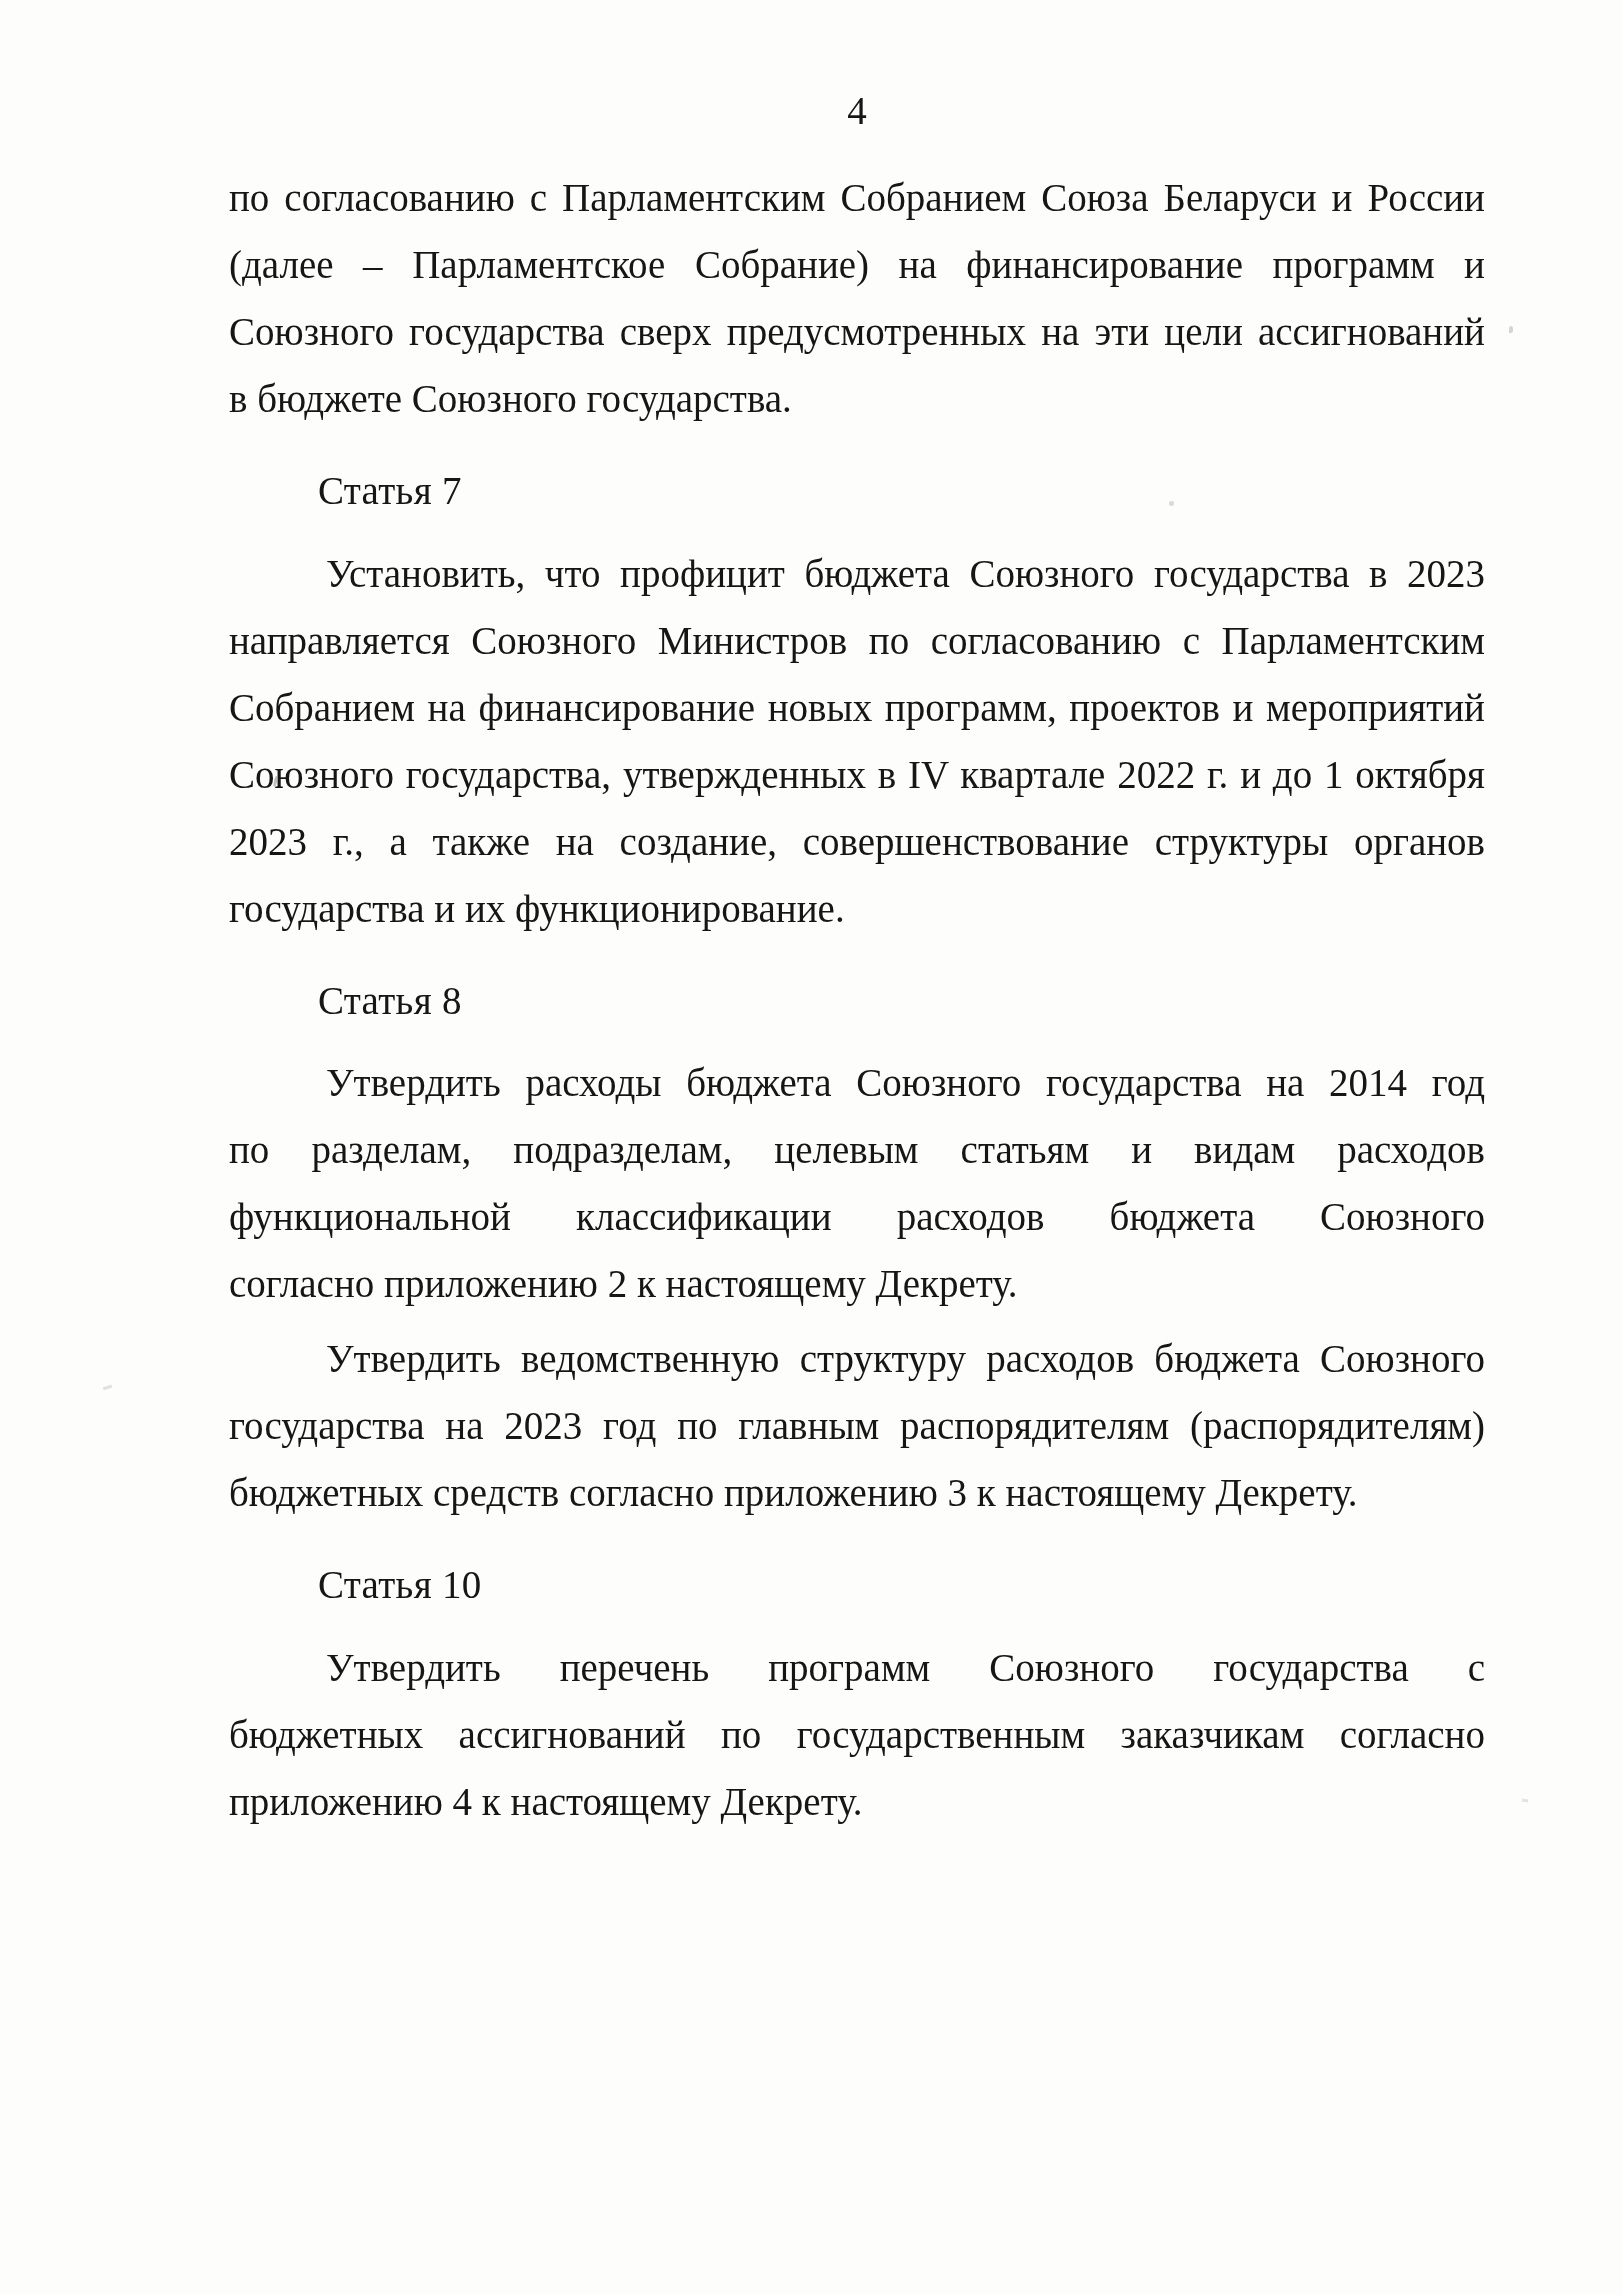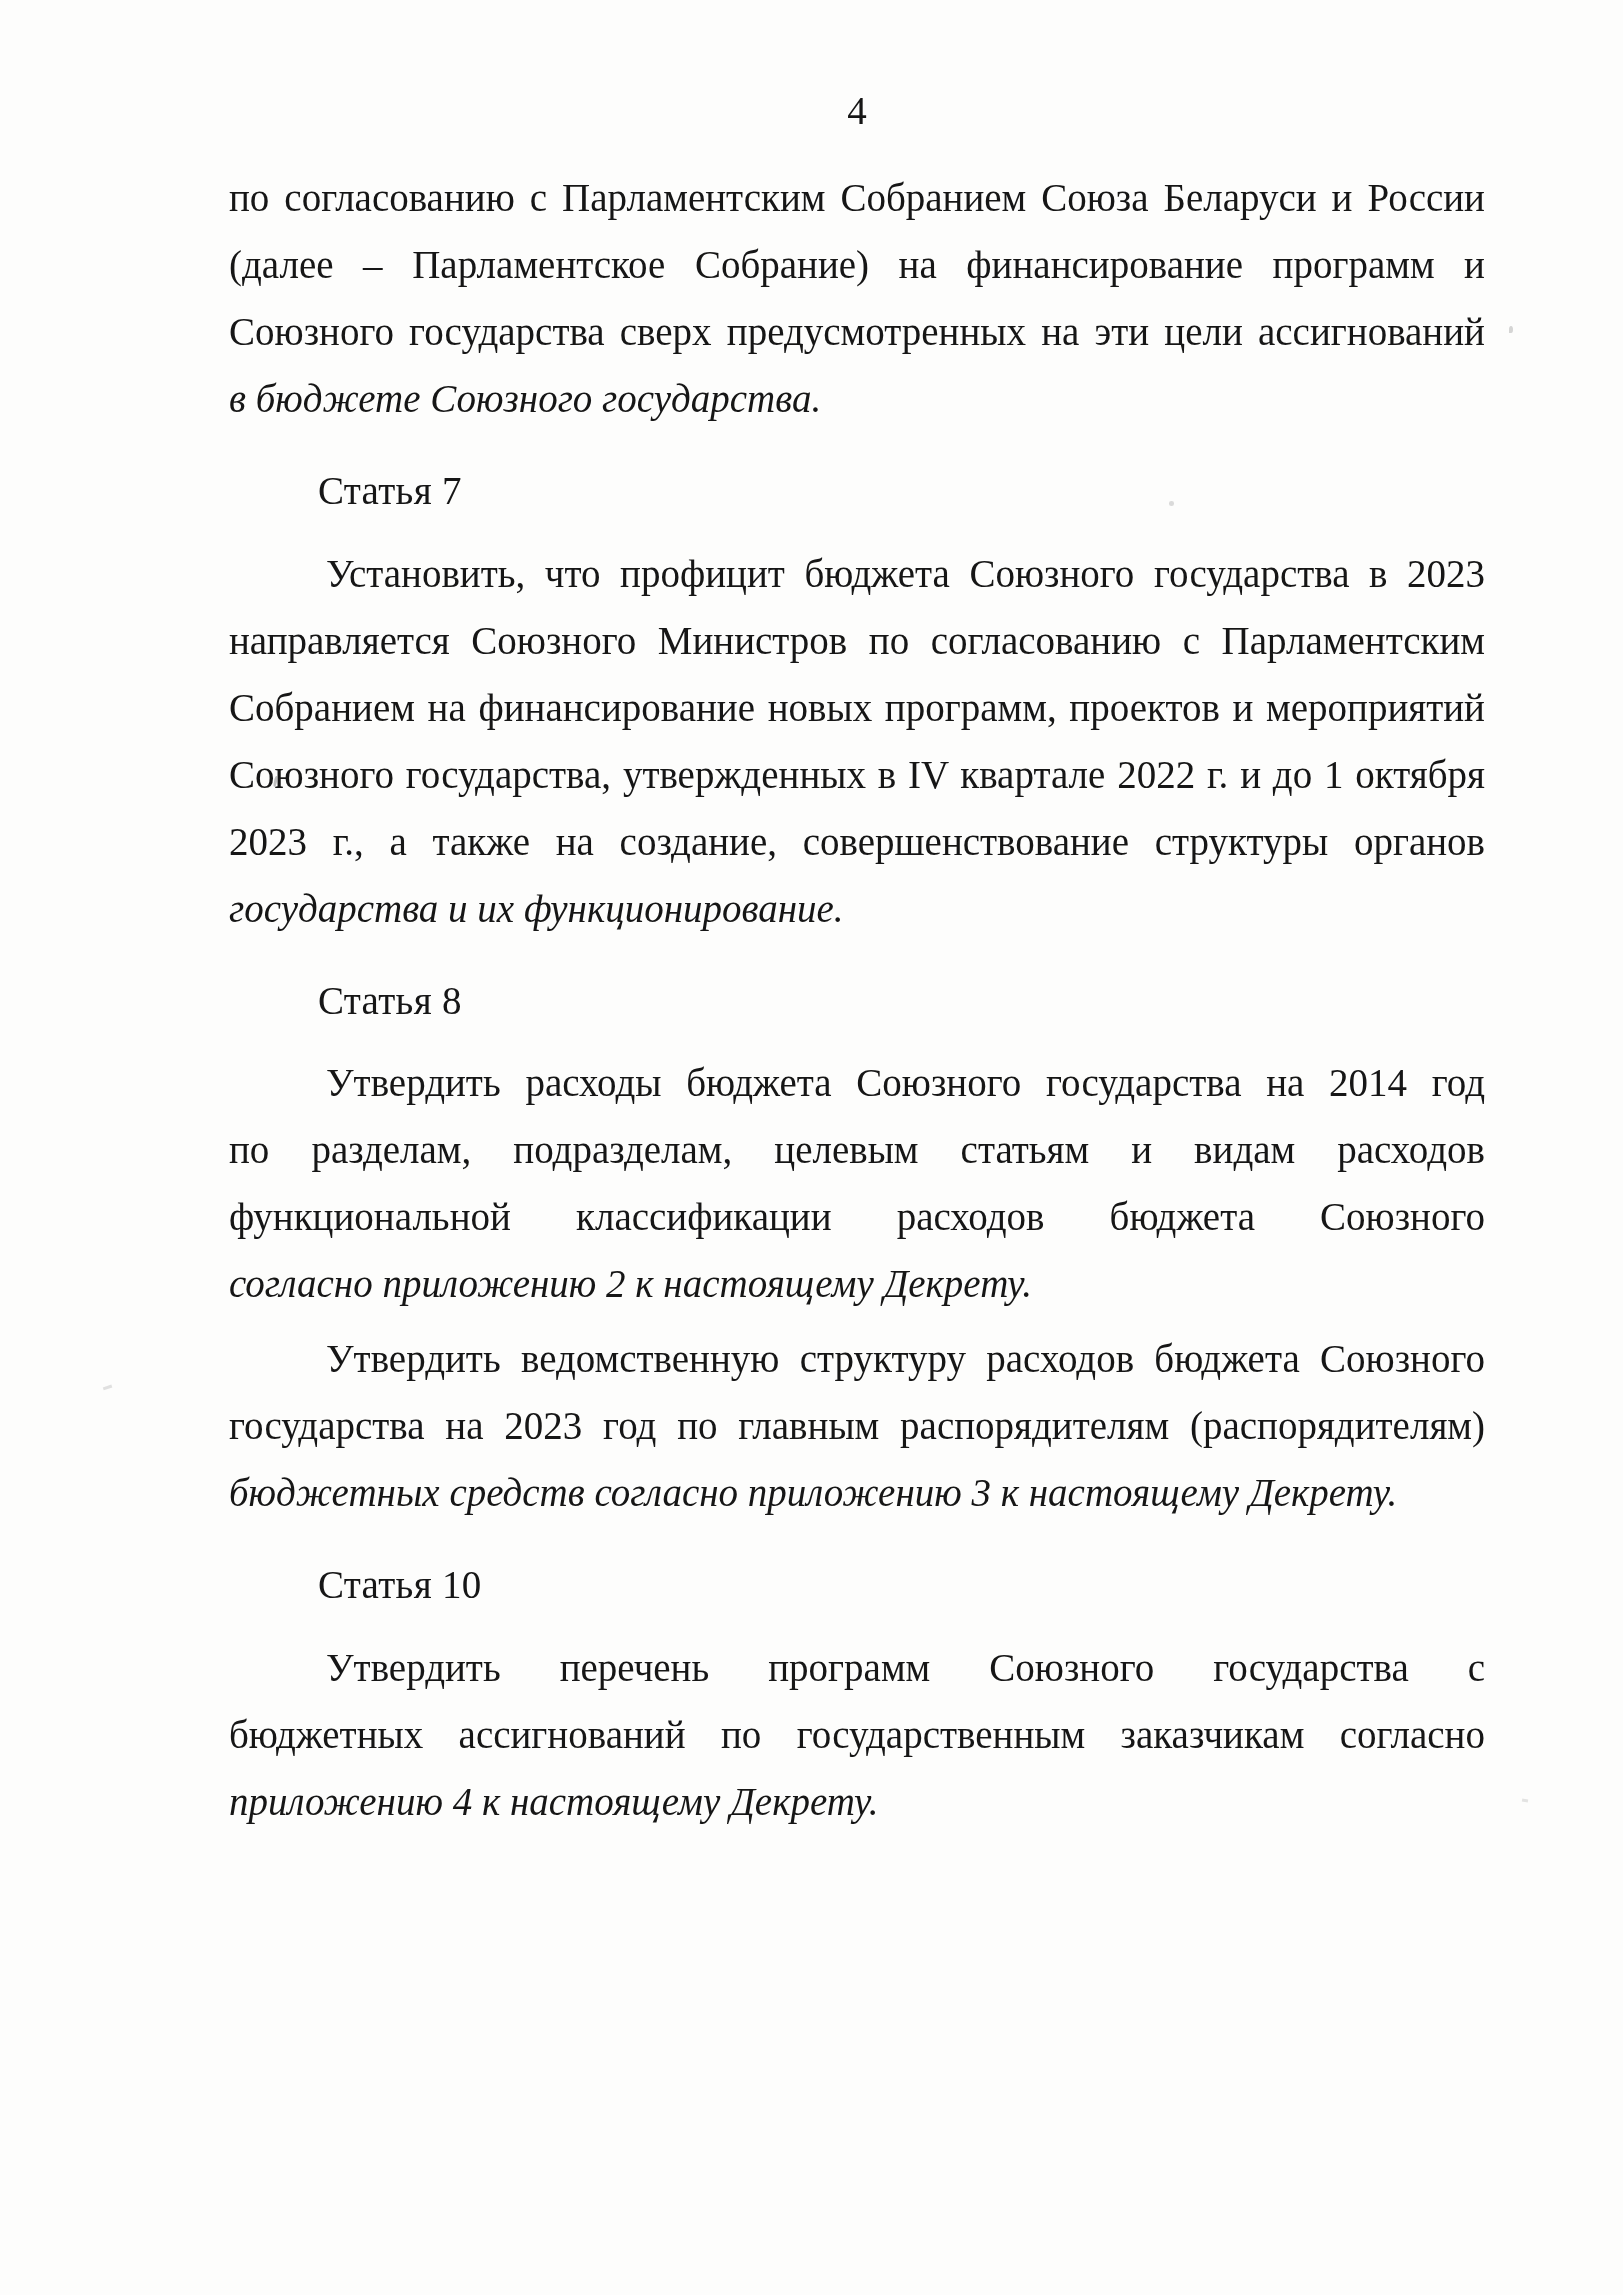--- a/index.html
+++ b/index.html
@@ -45,21 +45,20 @@
   }
   .paragraph { margin: 8px; }
   .text-line {
     text-align: justify;
     text-align-last: justify;
     height: 67px;
     overflow: hidden;
   }
   .text-line.last {
     text-align-last: left;
-    font-style: italic;
   }
   .paragraph.indent .text-line.first {
     padding-left: 97px;
   }
   
   .scan-artifact {
     position: absolute;
     background: #8a8a8a;
     opacity: 0.55;
   }

